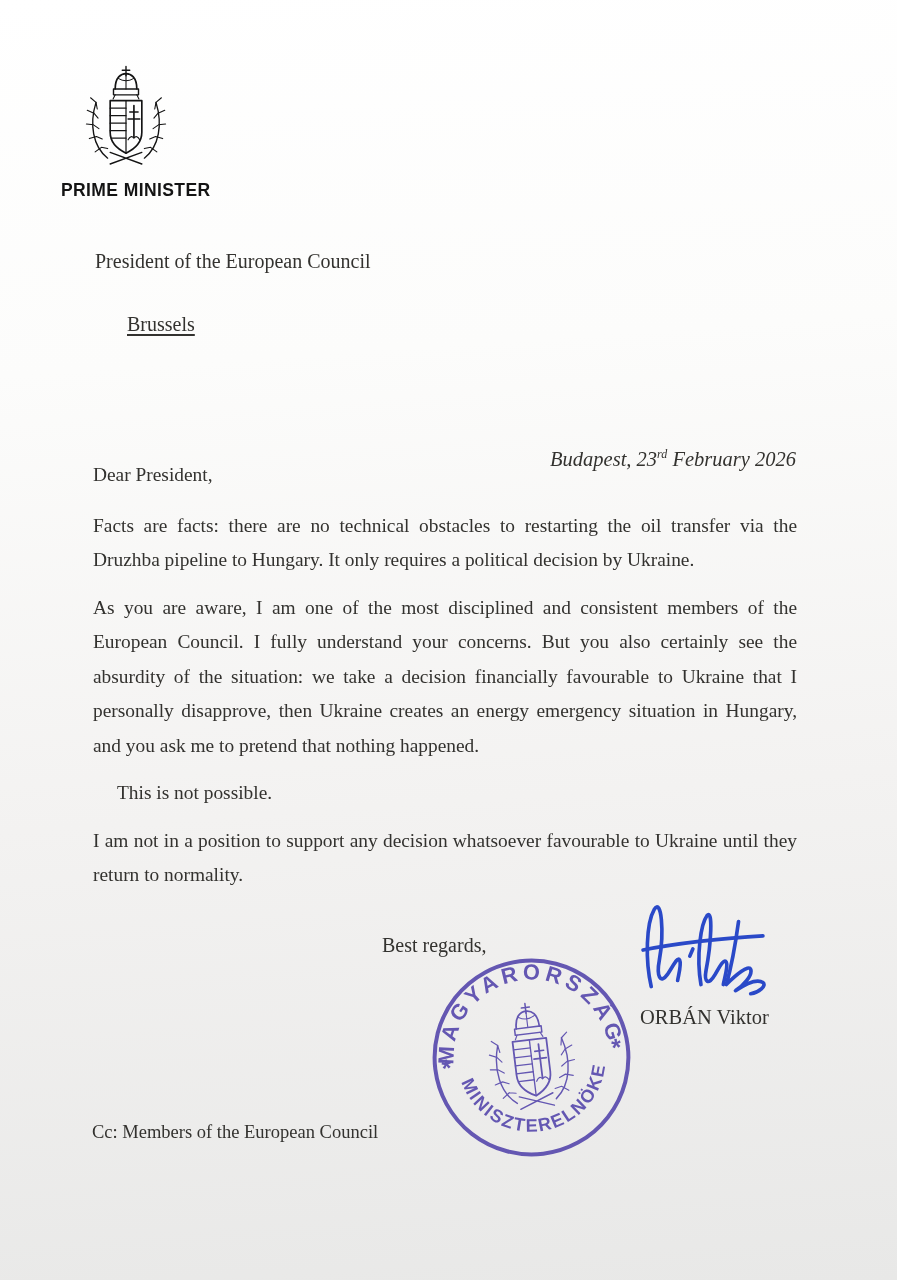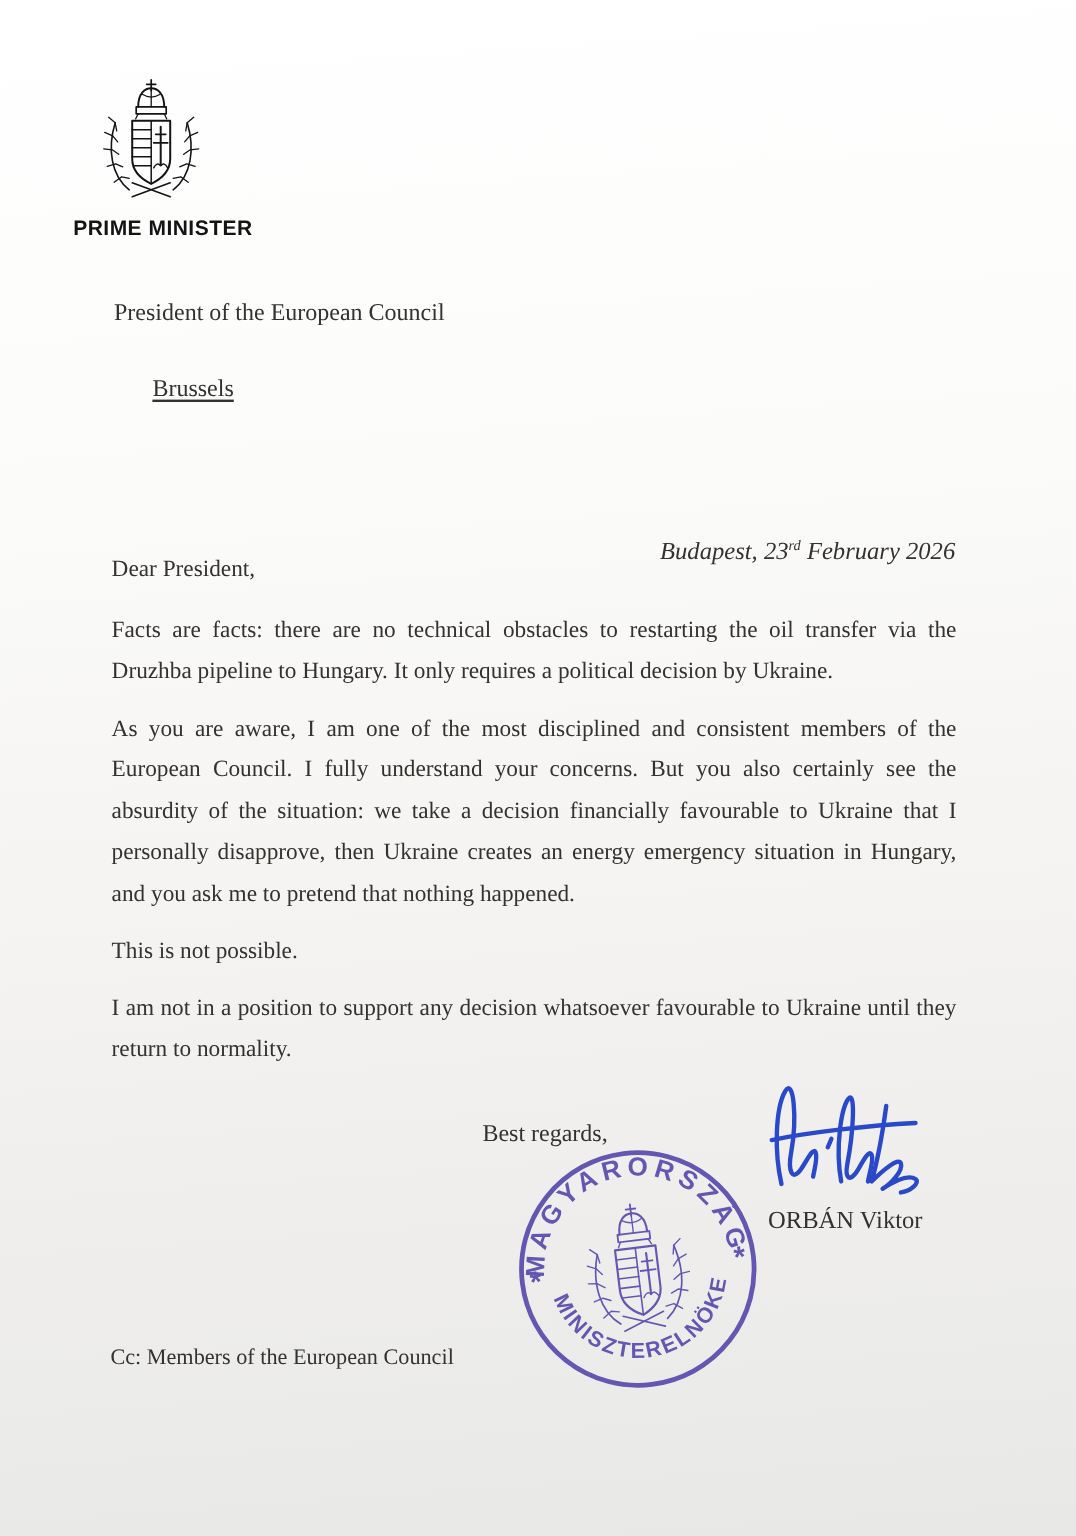--- a/index.html
+++ b/index.html
@@ -45,24 +45,24 @@
   }
   .dateline sup { font-size: 12px; font-style: italic; }
 
   
   .body-block {
     position: absolute; left: 93px; top: 458px; width: 704px;
     font-size: 19.4px; line-height: 34.5px;
   }
   .salutation { margin: 0 0 16px 0; }
   .para { margin: 0 0 13px 0; text-align: justify; }
-  .para.short { text-align: left; }
+  .para.short { text-align: left; margin-left: 24px; }
 
   
-  .valediction { position: absolute; left: 402px; top: 934px; font-size: 20px; }
+  .valediction { position: absolute; left: 382px; top: 934px; font-size: 20px; }
   .signature-wrap {
     position: absolute; left: 637px; top: 897px; width: 132px; height: 102px;
     color: var(--signature-blue,#2a49c8);
   }
   .signatory { position: absolute; left: 640px; top: 1006px; font-size: 20.5px; text-align: right; }
 
   
   .stamp {
     position: absolute; left: 427px; top: 953px;
     width: 209px; height: 209px;

